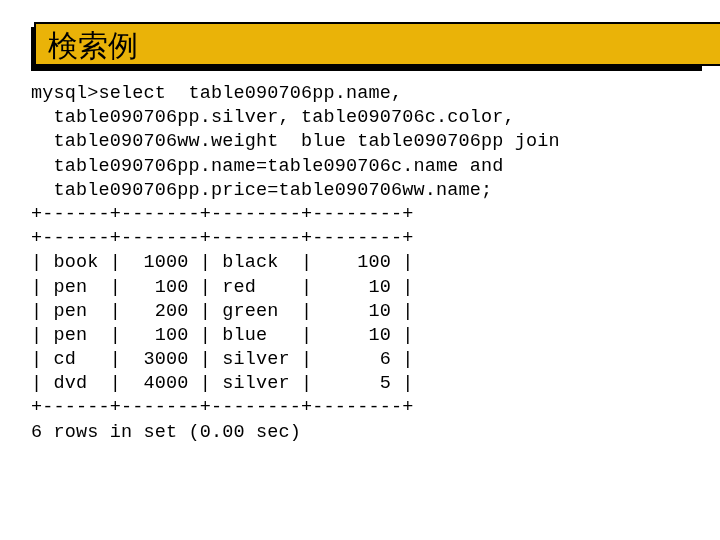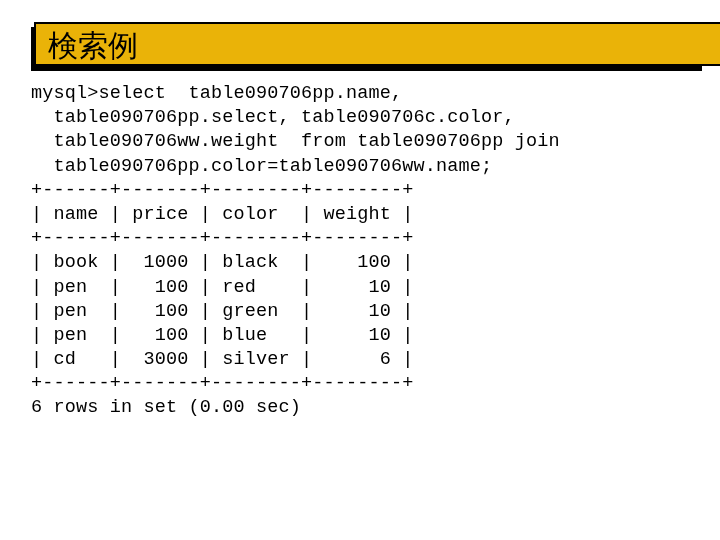--- a/index.html
+++ b/index.html
@@ -77,30 +77,31 @@
 <div id="title-block">
   <div id="title-shadow"></div>
   <div id="title-box">
     <div id="title-text">検索例</div>
   </div>
 </div>
 
 <div id="console">
 
   <div class="line">mysql&gt;select  table090706pp.name,</div>
-  <div class="line">  table090706pp.select, table090706c.color,</div>
-  <div class="line">  table090706ww.weight  from table090706pp join</div>
-  <div class="line">  table090706pp.color=table090706ww.name;</div>
+  <div class="line">  table090706pp.silver, table090706c.color,</div>
+  <div class="line">  table090706ww.weight  blue table090706pp join</div>
+  <div class="line">  table090706pp.name=table090706c.name and</div>
+  <div class="line">  table090706pp.price=table090706ww.name;</div>
 
   <div class="line">+------+-------+--------+--------+</div>
-  <div class="line">| name | price | color  | weight |</div>
   <div class="line">+------+-------+--------+--------+</div>
 
   <div class="line">| book |  1000 | black  |    100 |</div>
   <div class="line">| pen  |   100 | red    |     10 |</div>
-  <div class="line">| pen  |   100 | green  |     10 |</div>
+  <div class="line">| pen  |   200 | green  |     10 |</div>
   <div class="line">| pen  |   100 | blue   |     10 |</div>
   <div class="line">| cd   |  3000 | silver |      6 |</div>
+  <div class="line">| dvd  |  4000 | silver |      5 |</div>
 
   <div class="line">+------+-------+--------+--------+</div>
   <div class="line">6 rows in set (0.00 sec)</div>
 
 </div>
 
 </body></html>

